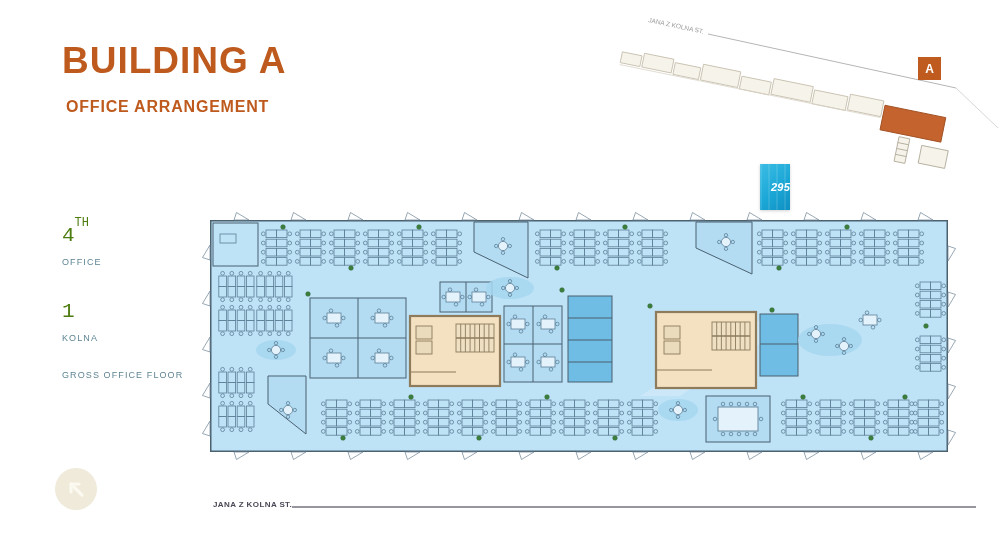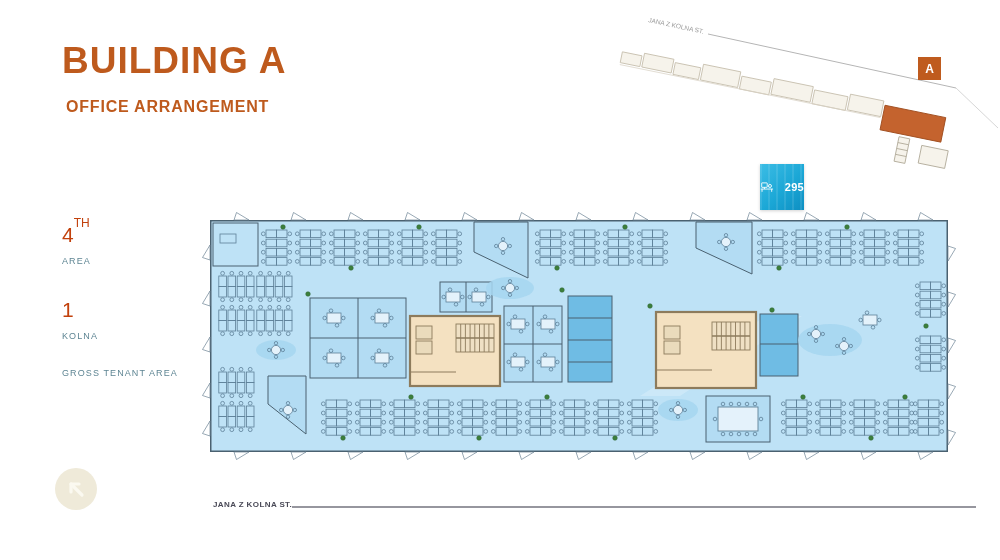--- a/index.html
+++ b/index.html
@@ -12,31 +12,31 @@
     position:absolute;left:62px;top:40px;margin:0;
     font-size:37px;font-weight:600;letter-spacing:1px;color:#BE5A1D;text-align:right;
   }
   .subtitle{
     position:absolute;left:66px;top:98px;margin:0;
     font-size:16px;font-weight:600;letter-spacing:.8px;color:#BE5A1D;
   }
   
   .stats{position:absolute;left:62px;top:218px;width:160px;}
   .stat{margin-bottom:27px;}
-  .stat-value{font-size:21px;color:#c2410c;line-height:24px;}
+  .stat-value{font-size:21px;color:#4d7c0f;line-height:24px;font-family:Liberation Mono, monospace;}
   .stat-value sup{font-size:12px;position:relative;top:-7px;letter-spacing:0;}
   .stat-label{font-size:9px;color:#5E8593;letter-spacing:1.1px;margin-top:9px;}
   
   .badge{
-    position:absolute;left:760px;top:164px;width:44px;height:46px;
+    position:absolute;left:760px;top:164px;width:30px;height:46px;
     background:
       repeating-linear-gradient(90deg, rgba(255,255,255,.10) 0 2px, rgba(255,255,255,0) 2px 8px),
       linear-gradient(135deg,#3CBDE5 0%,#1BA7D6 55%,#0E8FC2 100%);
     display:flex;align-items:center;justify-content:center;gap:11px;
-    color:#fff;box-shadow:0 1px 3px rgba(0,0,0,.18);
+    color:#fff;box-shadow:0 1px 3px rgba(0,0,0,.18);font-style:italic;
   }
   .badge-num{font-size:11px;font-weight:bold;letter-spacing:.3px;}
   .badge-icon{width:16px;height:16px;}
   
   .minimap{position:absolute;left:600px;top:0;width:400px;height:160px;overflow:visible;}
   .minimap text{font-family:"Liberation Sans",sans-serif;}
   
   .plan{position:absolute;left:210px;top:220px;width:738px;height:232px;overflow:visible;}
   
   .logo{
@@ -53,28 +53,28 @@
 <body>
 
 <div class="slide">
 
   <h1 class="title">BUILDING A</h1>
   <h2 class="subtitle">OFFICE ARRANGEMENT</h2>
 
   <div class="stats">
     <div class="stat">
       <div class="stat-value"><span>4</span><sup>TH</sup></div>
-      <div class="stat-label">AREA</div>
+      <div class="stat-label">OFFICE</div>
     </div>
     <div class="stat">
       <div class="stat-value"><span>1</span><sup></sup></div>
       <div class="stat-label">KOLNA</div>
     </div>
     <div class="stat">
-      <div class="stat-label">GROSS TENANT AREA</div>
+      <div class="stat-label">GROSS OFFICE FLOOR</div>
     </div>
   </div>
 
   <div class="badge">
     <svg class="badge-icon" viewBox="0 0 20 20">
       <g stroke="#ffffff" stroke-width="1.3" fill="none">
         <rect x="2.5" y="4" width="8" height="6.5" rx="0.5"></rect>
         <line x1="6.5" y1="10.5" x2="6.5" y2="13"></line>
         <line x1="1" y1="13" x2="19" y2="13"></line>
         <line x1="3" y1="13" x2="3" y2="17"></line>

